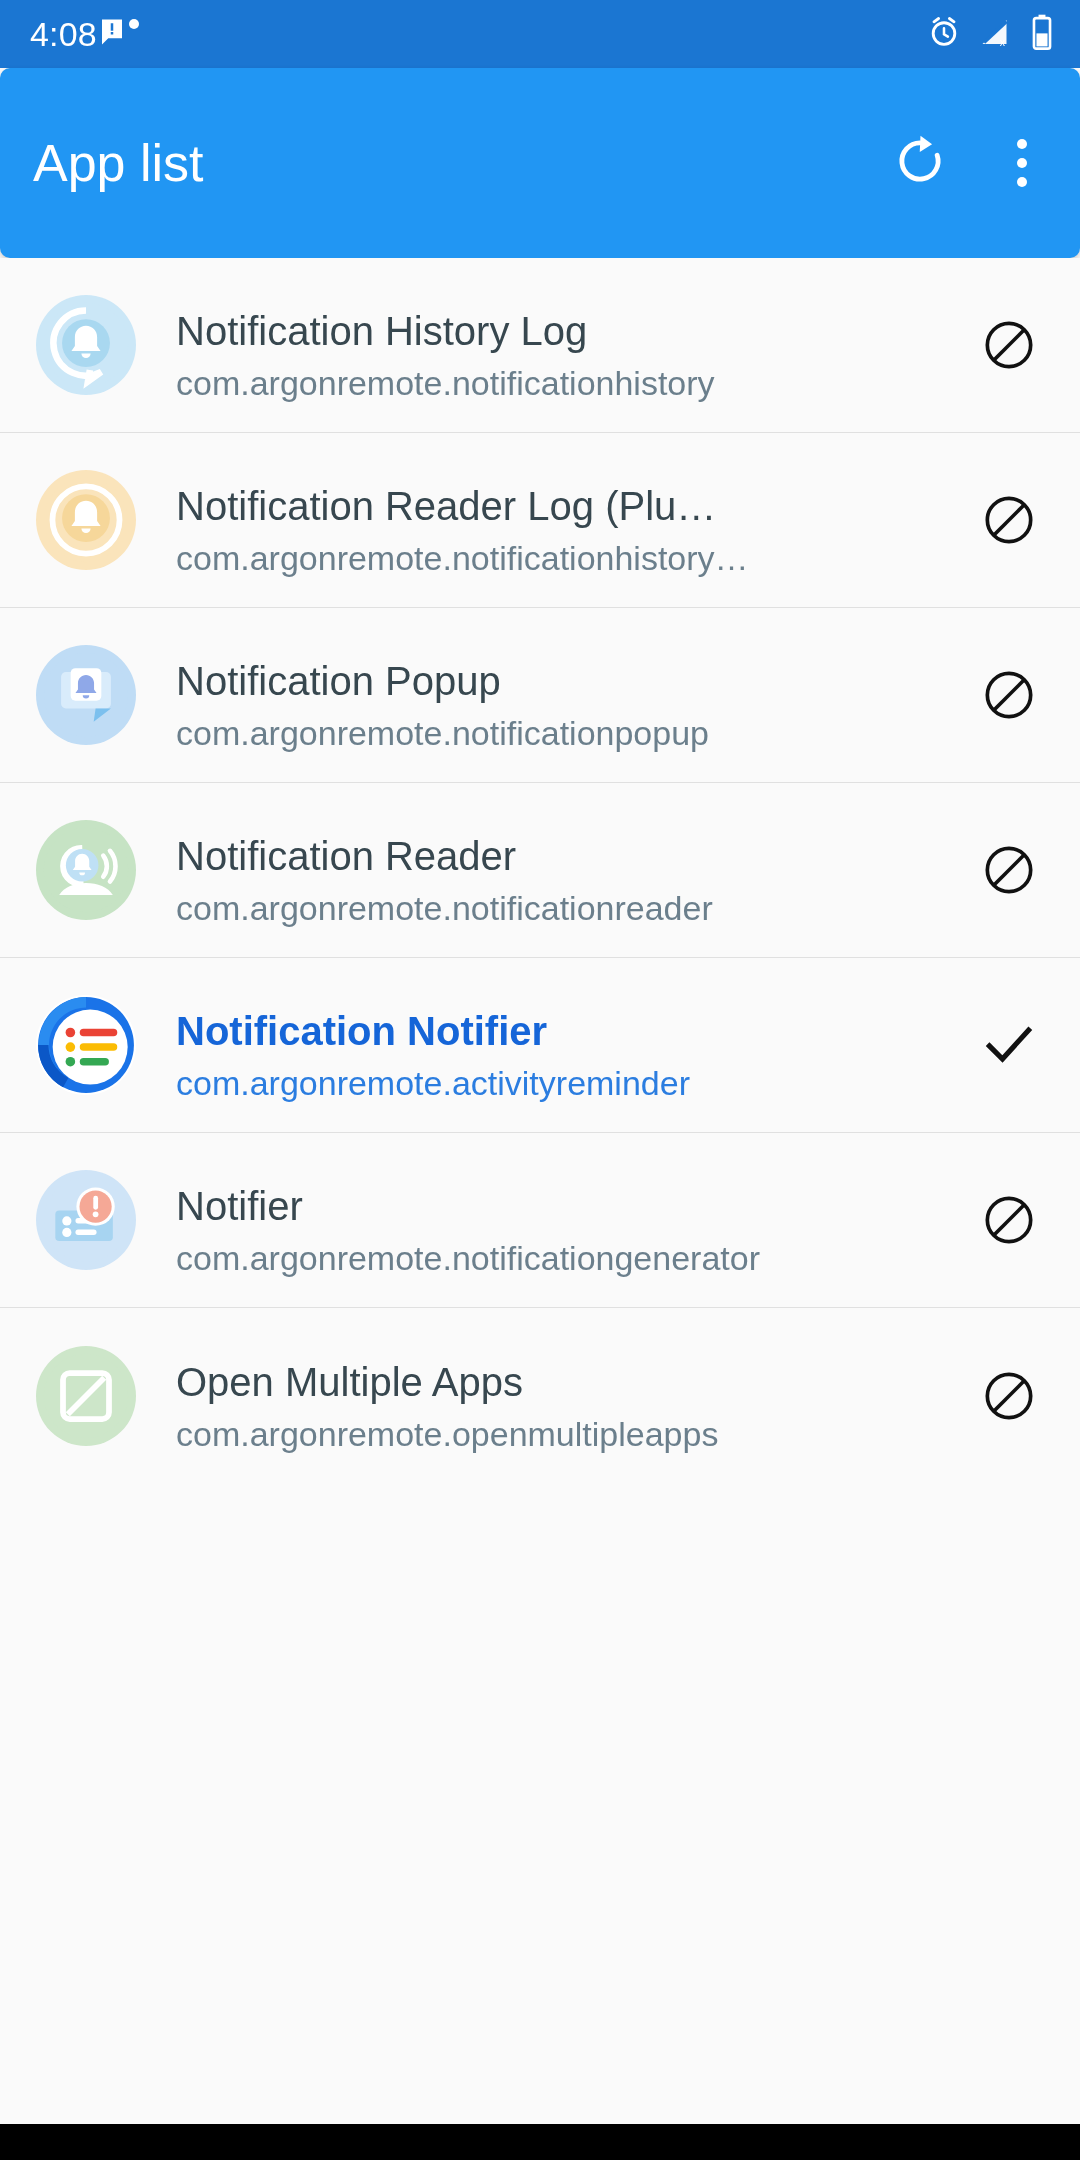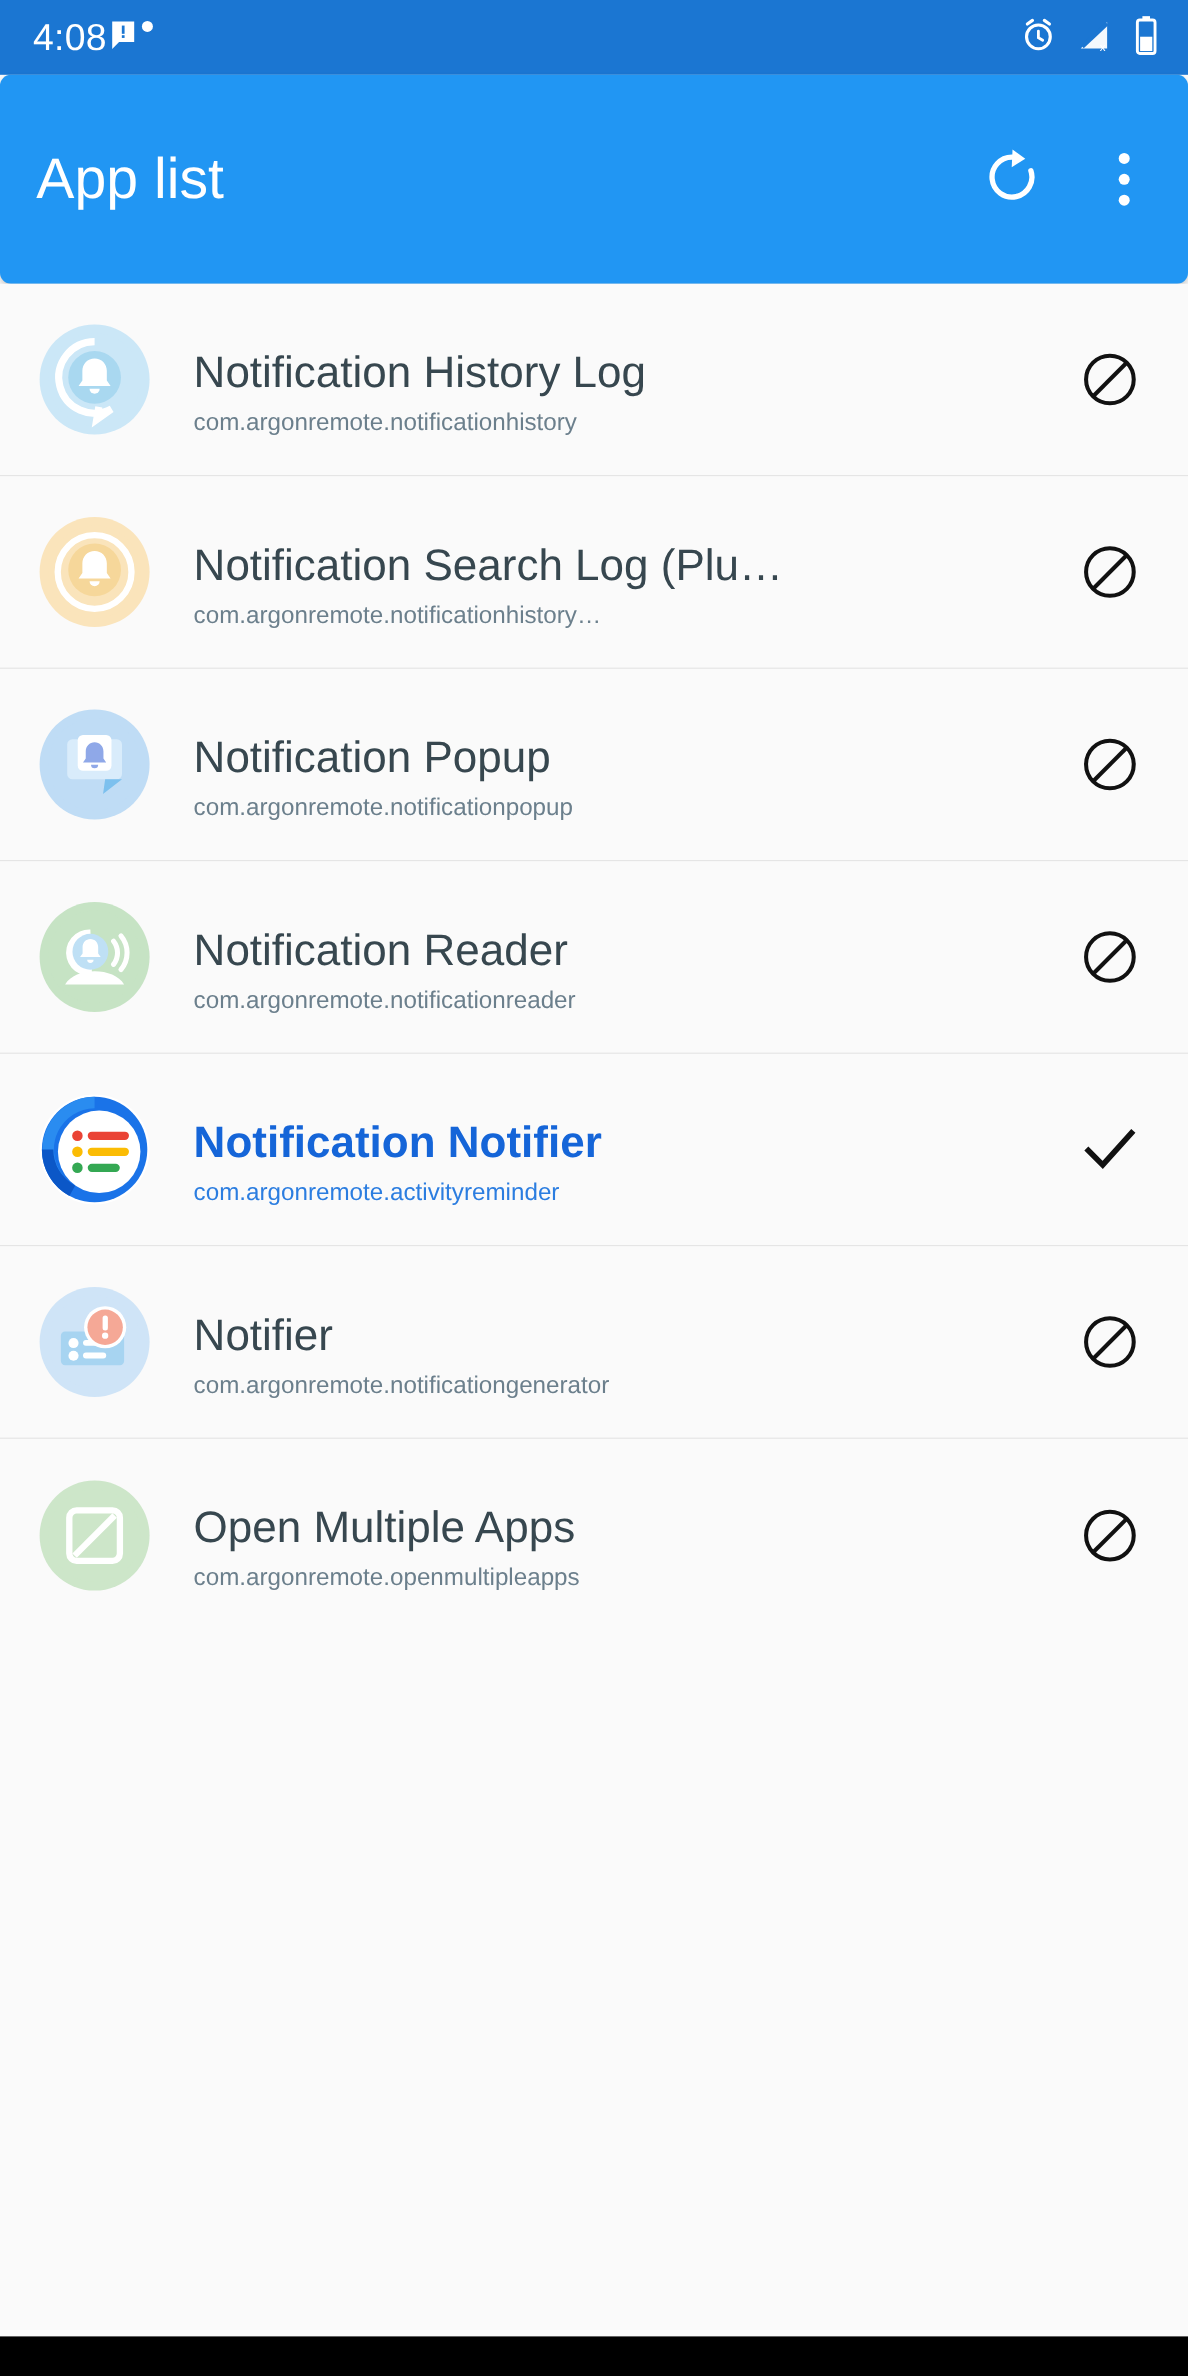--- a/index.html
+++ b/index.html
@@ -54,21 +54,21 @@
     flex:0 0 100px; margin-right:40px;
     display:flex; align-items:center; justify-content:center;
     overflow:hidden; position:relative;
   }
   .row-text { flex:1 1 auto; min-width:0; padding-right:20px; }
   .row-title {
     font-size:40px; color:#37474f; line-height:1.12;
     white-space:nowrap; overflow:hidden; text-overflow:clip;margin-top:24px;
   }
   .row-sub {
-    font-size:22px; color:#6b7f8c; line-height:1.25; margin-top:8px;
+    font-size:34px; color:#6b7f8c; line-height:1.25; margin-top:8px;
     white-space:nowrap; overflow:hidden; text-overflow:clip;
   }
   .row.selected .row-title { color:#1565d8; font-weight:bold; }
   .row.selected .row-sub { color:#2b7de0; }
   .row-status { flex:0 0 90px; display:flex; align-items:center; justify-content:center; }
 
   
   .block-ico { width:52px; height:52px; }
   .check-ico { width:56px; height:56px; }
 
@@ -205,21 +205,21 @@
       <div class="row-icon" style="background:#fae4bb;">
         <svg width="92" height="92" viewBox="0 0 48 48">
           <circle cx="24" cy="24" r="22" fill="#fae4bb"></circle>
           <circle cx="24" cy="24" r="17.5" fill="none" stroke="#fff" stroke-width="3"></circle>
           <circle cx="24" cy="23" r="12.5" fill="#f6d79a"></circle>
           <path d="M24 14c-3.3 0-5.8 2.6-5.8 5.9v4.6l-1.8 2.6h15.2l-1.8-2.6v-4.6c0-3.3-2.5-5.9-5.8-5.9z" fill="#fff"></path>
           <path d="M21.6 28.4a2.4 2.4 0 0 0 4.8 0z" fill="#fff"></path>
         </svg>
       </div>
       <div class="row-text">
-        <div class="row-title">Notification Search Log (Plu…</div>
+        <div class="row-title">Notification Reader Log (Plu…</div>
         <div class="row-sub">com.argonremote.notificationhistory…</div>
       </div>
       <div class="row-status">
         <span class="block-ico">
           <svg width="52" height="52" viewBox="0 0 24 24">
               <circle cx="12" cy="12" r="10" fill="none" stroke="#111" stroke-width="1.7"></circle>
               <line x1="5.2" y1="18.8" x2="18.8" y2="5.2" stroke="#111" stroke-width="1.7"></line>
             </svg>
         </span>
       </div>

